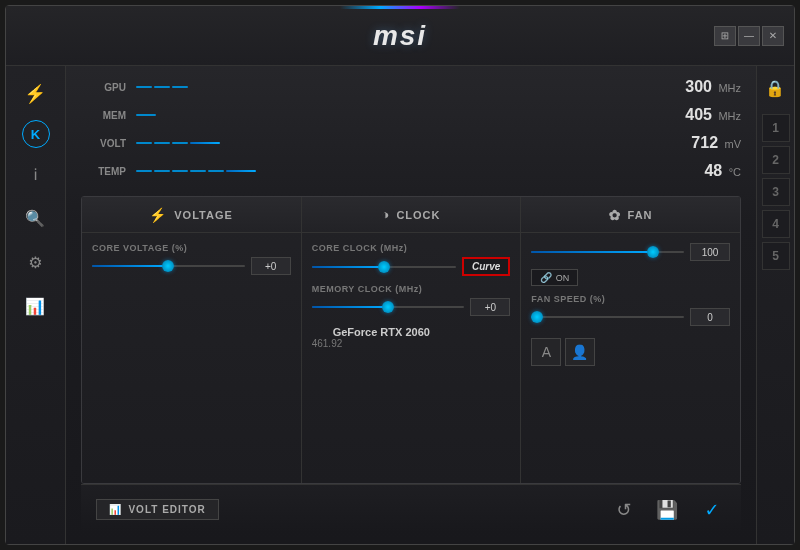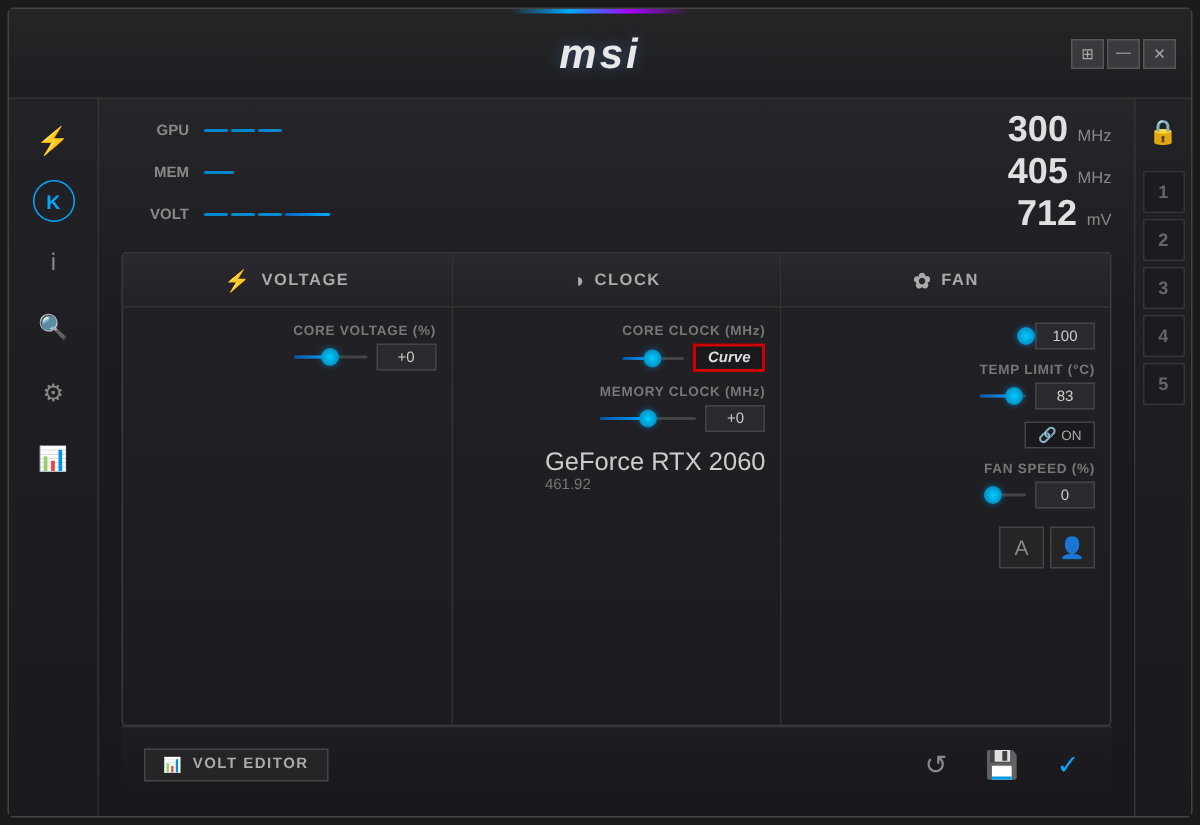--- a/index.html
+++ b/index.html
@@ -139,21 +139,21 @@
       margin-right: 10px;
     }
 
     .monitor-value {
       margin-left: 10px;
       min-width: 60px;
       text-align: right;
     }
 
     .monitor-value .num {
-      font-size: 24px;
+      font-size: 16px;
       font-weight: bold;
       color: #e0e0e0;
     }
 
     .monitor-value .unit {
       font-size: 11px;
       color: #888;
       margin-left: 2px;
     }
 
@@ -195,21 +195,20 @@
       font-size: 14px;
       color: #aaa;
     }
 
     .panel-body {
       flex: 1;
       padding: 10px;
       display: flex;
       flex-direction: column;
       gap: 8px;
-      align-items: flex-end;
     }
 
     .control-row {
       display: flex;
       flex-direction: column;
       gap: 4px;
     }
 
     .control-label {
       font-size: 9px;
@@ -304,23 +303,24 @@
     .toggle-icon {
       font-size: 10px;
     }
 
     
     .gpu-info {
       margin-top: 2px;
     }
 
     .gpu-name {
-      font-size: 17px;
-      font-weight: normal;
+      font-size: 11px;
+      font-weight: bold;
       color: #ccc;
+      margin-left: 21px;
     }
 
     .driver-version {
       font-size: 10px;
       color: #777;
     }
 
     
     .bottom-bar {
       height: 50px;
@@ -494,20 +494,35 @@
             <div class="d" style="width:16px"></div>
             <div class="d" style="width:16px"></div>
             <div class="d" style="width:30px; background: linear-gradient(90deg,#0066bb,#00aaff)"></div>
           </div>
           <div class="monitor-value">
             <span class="num">712</span>
             <span class="unit">mV</span>
           </div>
         </div>
 
+        <div class="monitor-row">
+          <div class="monitor-label">TEMP</div>
+          <div class="monitor-dashes-row">
+            <div class="d" style="width:16px"></div>
+            <div class="d" style="width:16px"></div>
+            <div class="d" style="width:16px"></div>
+            <div class="d" style="width:16px"></div>
+            <div class="d" style="width:16px"></div>
+            <div class="d" style="width:30px; background: linear-gradient(90deg,#0066bb,#00aaff)"></div>
+          </div>
+          <div class="monitor-value">
+            <span class="num">48</span>
+            <span class="unit">°C</span>
+          </div>
+        </div>
 
       </div>
 
       <div class="control-panels">
 
         <div class="control-panel">
           <div class="panel-header">
             <span class="panel-header-icon">⚡</span>
             <span>VOLTAGE</span>
           </div>
@@ -578,32 +593,20 @@
                 <div class="slider-container">
                   <div class="slider-track">
                     <div class="slider-fill" style="width:80%"></div>
                     <div class="slider-thumb" style="left:calc(80% - 6px)"></div>
                   </div>
                 </div>
                 <div class="value-box">100</div>
               </div>
             </div>
 
-            <div class="control-row">
-              <div class="control-label">TEMP LIMIT (°C)</div>
-              <div class="slider-row">
-                <div class="slider-container">
-                  <div class="slider-track">
-                    <div class="slider-fill" style="width:75%"></div>
-                    <div class="slider-thumb" style="left:calc(75% - 6px)"></div>
-                  </div>
-                </div>
-                <div class="value-box">83</div>
-              </div>
-            </div>
 
             <div class="toggle-row">
               <button class="toggle-btn">
                 <span class="toggle-icon">🔗</span>
                 <span>ON</span>
               </button>
             </div>
 
             <div class="control-row">
               <div class="control-label">FAN SPEED (%)</div>

